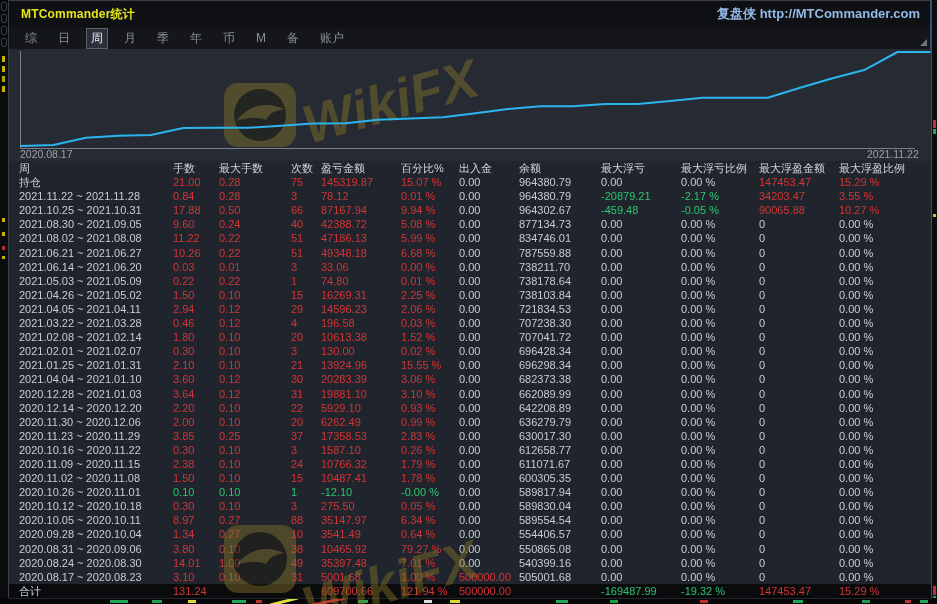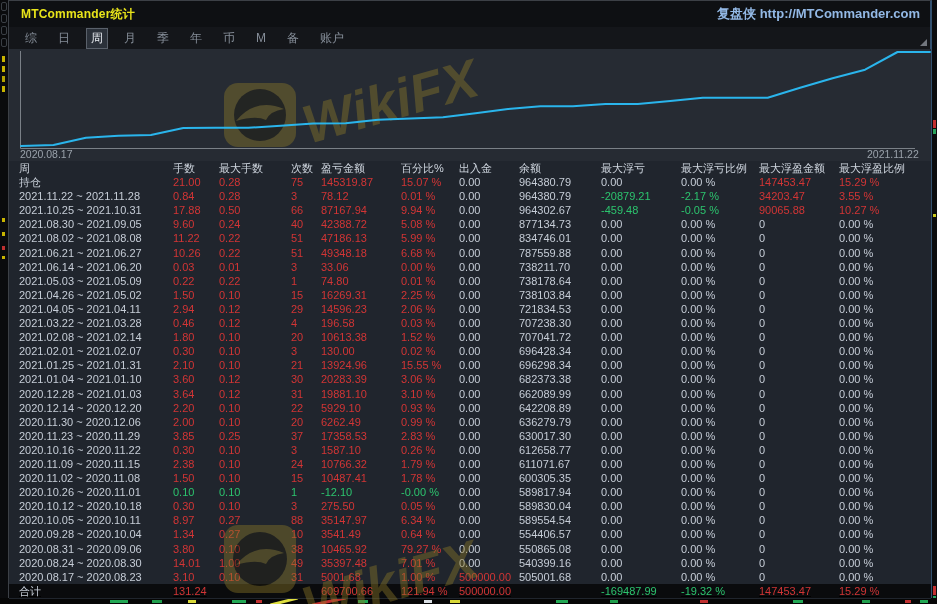--- a/index.html
+++ b/index.html
@@ -343,21 +343,21 @@
             <span class="c-r">13924.96</span>
             <span class="c-r">15.55 %</span>
             <span class="c-w">0.00</span>
             <span class="c-w">696298.34</span>
             <span class="c-w">0.00</span>
             <span class="c-w">0.00 %</span>
             <span class="c-w">0</span>
             <span class="c-w">0.00 %</span>
           </div>
           <div class="t-row">
-            <span class="c-d">2021.01.04 ~ 2021.01.10</span>
+            <span class="c-d">2021.04.04 ~ 2021.01.10</span>
             <span class="c-r">3.60</span>
             <span class="c-r">0.12</span>
             <span class="c-r">30</span>
             <span class="c-r">20283.39</span>
             <span class="c-r">3.06 %</span>
             <span class="c-w">0.00</span>
             <span class="c-w">682373.38</span>
             <span class="c-w">0.00</span>
             <span class="c-w">0.00 %</span>
             <span class="c-w">0</span>

